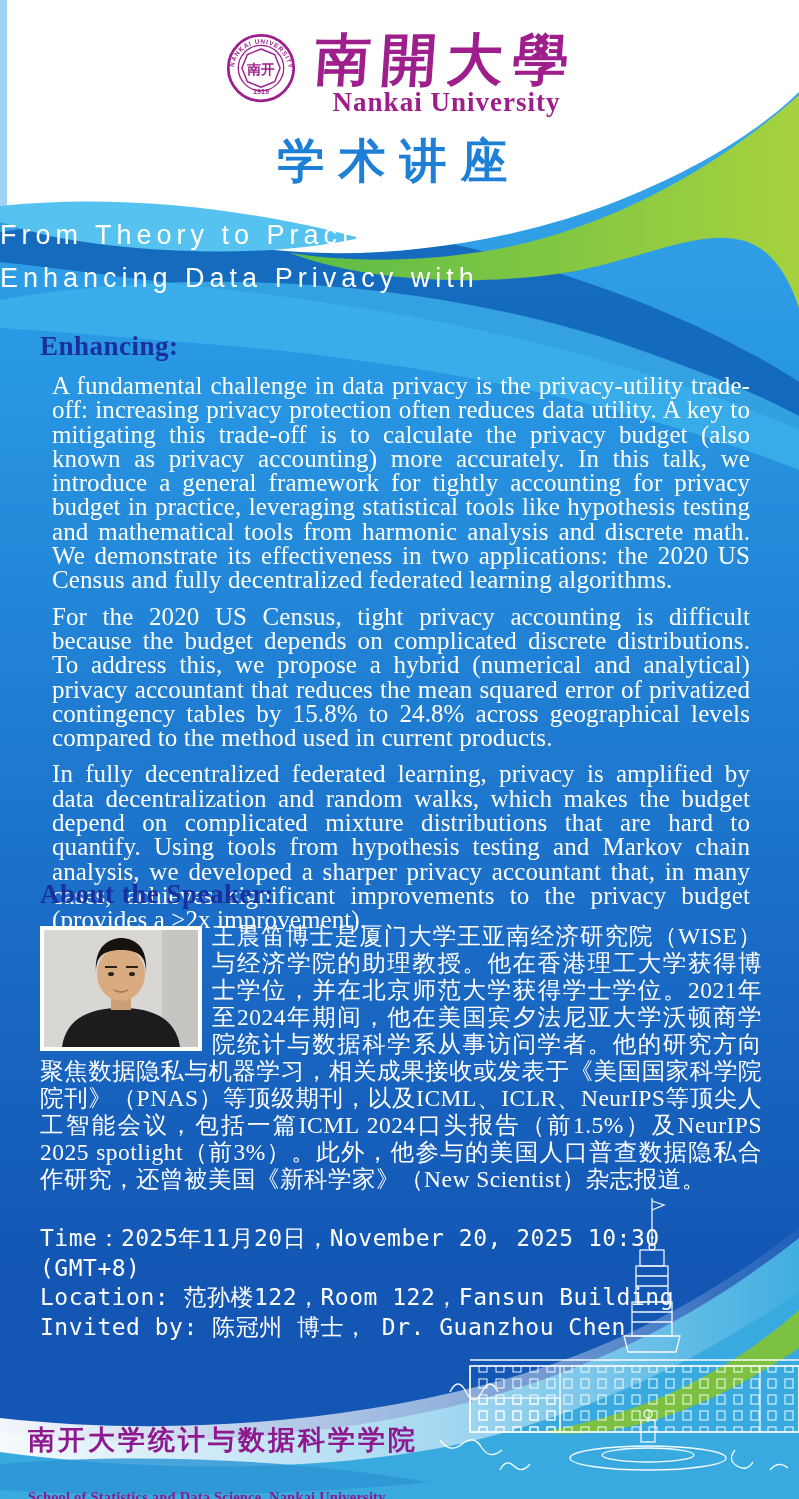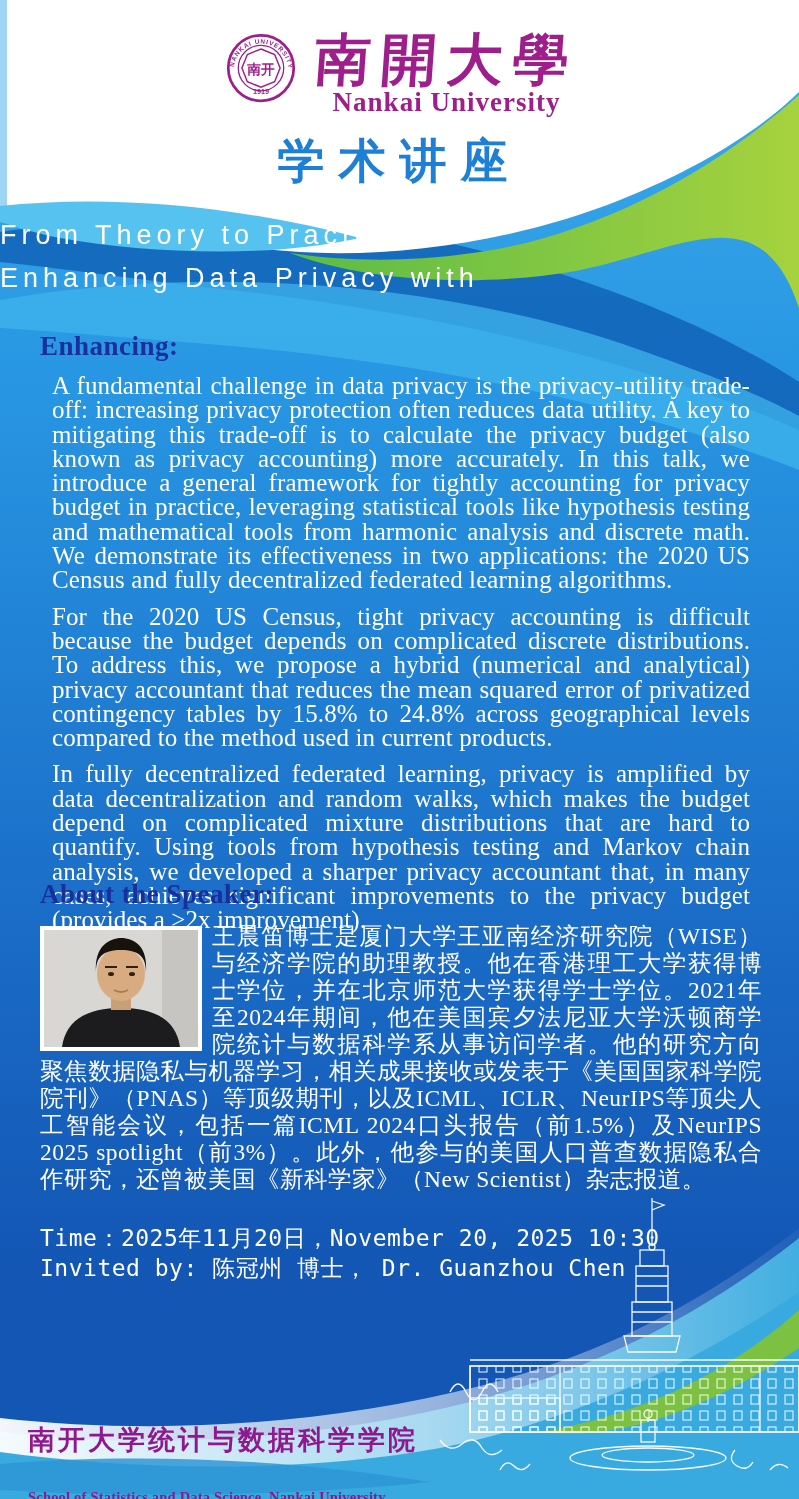--- a/index.html
+++ b/index.html
@@ -209,20 +209,22 @@
           <path d="M61,37 h12 M82,37 h12" stroke="#2a2118" stroke-width="2" fill="none"></path>
           <path d="M70,60 q7,4 14,0" stroke="#a97a55" stroke-width="2" fill="none"></path>
         </svg>
       </div>
       <span>王晨笛博士是厦门大学王亚南经济研究院（WISE）与经济学院的助理教授。他在香港理工大学获得博士学位，并在北京师范大学获得学士学位。2021年至2024年期间，他在美国宾夕法尼亚大学沃顿商学院统计与数据科学系从事访问学者。他的研究方向聚焦数据隐私与机器学习，相关成果接收或发表于《美国国家科学院院刊》（PNAS）等顶级期刊，以及ICML、ICLR、NeurIPS等顶尖人工智能会议，包括一篇ICML 2024口头报告（前1.5%）及NeurIPS 2025 spotlight（前3%）。此外，他参与的美国人口普查数据隐私合作研究，还曾被美国《新科学家》（New Scientist）杂志报道。</span>
     </div>
   </section>
 
   <section class="layer details">
     <div>Time：2025年11月20日，November 20, 2025 10:30</div>
+    <div>(GMT+8)</div>
+    <div>Location: 范孙楼122，Room 122，Fansun Building</div>
     <div>Invited by: 陈冠州 博士， Dr. Guanzhou Chen</div>
   </section>
 
   <footer class="layer footer">
     <div class="school-zh">南开大学统计与数据科学学院</div>
     <div class="school-en">School of Statistics and Data Science, Nankai University</div>
   </footer>
 
 </div>
 

